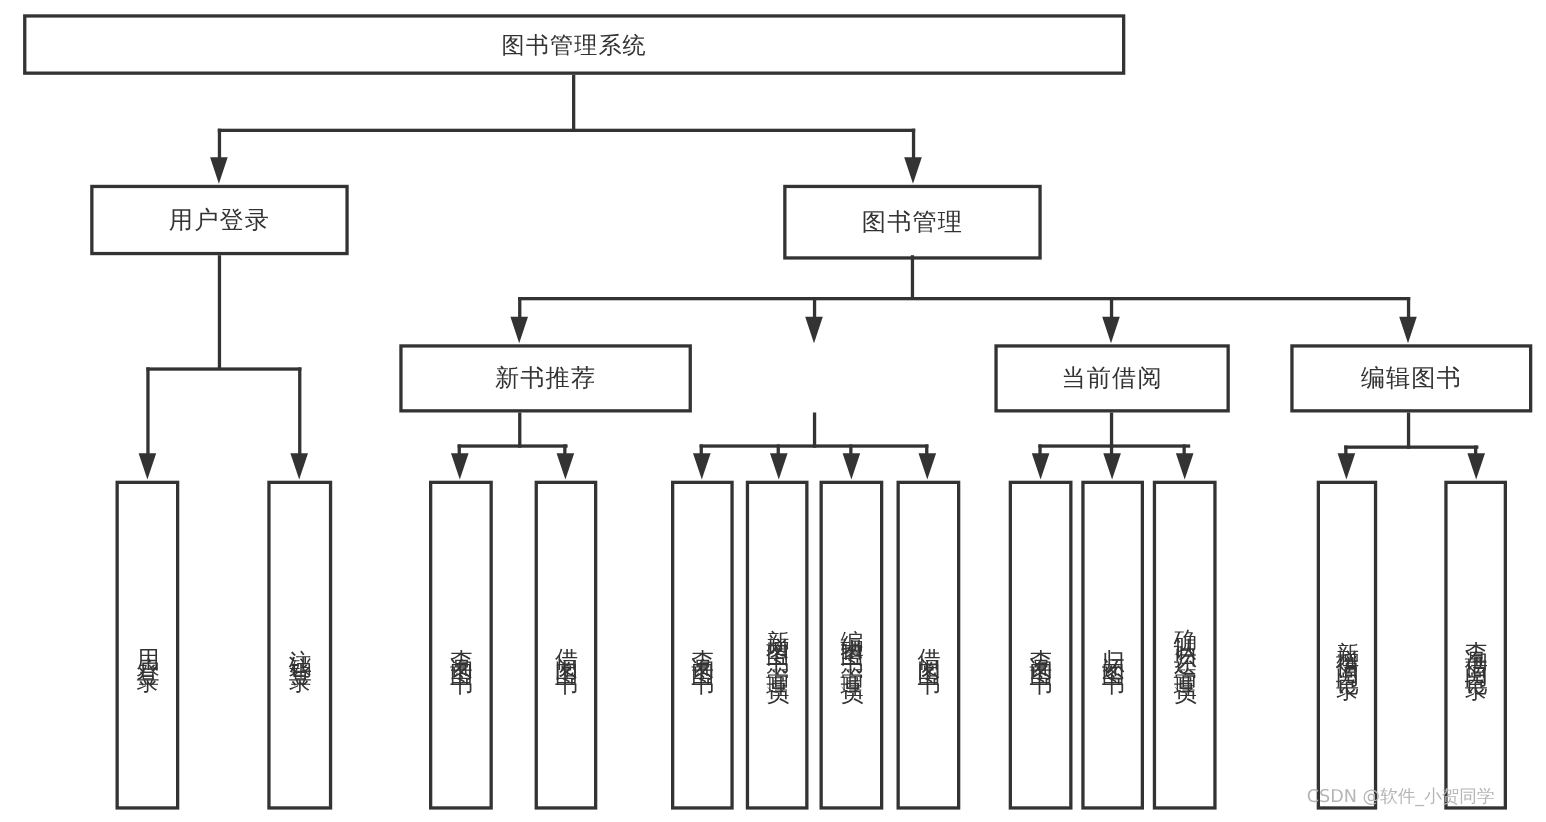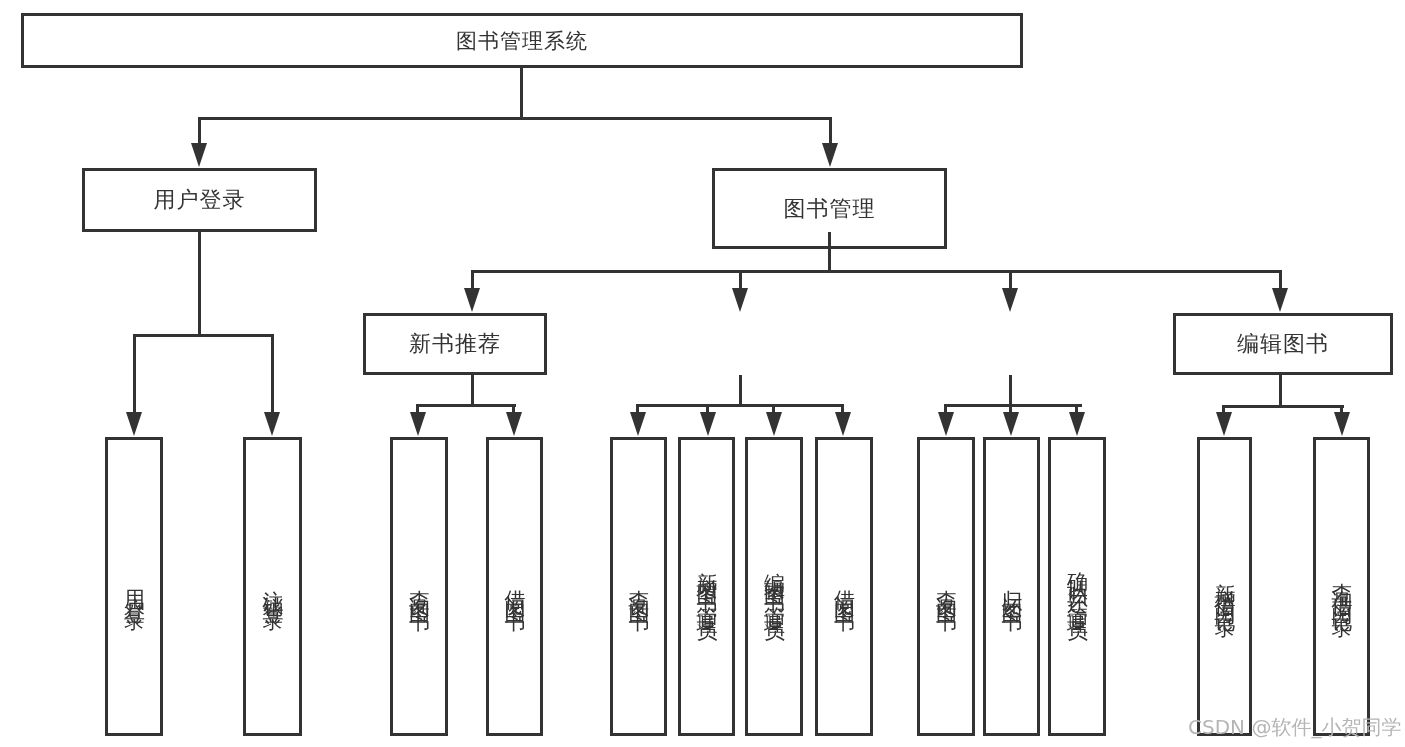--- a/index.html
+++ b/index.html
@@ -50,21 +50,21 @@
     width: 0; height: 0;
     border-left: 8px solid transparent;
     border-right: 8px solid transparent;
     border-top: 24px solid var(--line);
   }
   
   .watermark {
     position: absolute;
     left: 1188px;
     top: 714px;
-    font-size: 20px;
+    font-size: 16px;
     color: var(--watermark);
     white-space: nowrap;
   }
 </style>
 </head>
 <body>
 
 <div class="canvas">
 
   <div class="box hbox root" style="left:21px; top:13px; width:1002px; height:55px;">
@@ -74,21 +74,21 @@
   <div class="v" style="left:520px; top:68px; height:50px;"></div>
   <div class="h" style="left:198px; top:117px; width:634px;"></div>
   <div class="v" style="left:198px; top:117px; height:29px;"></div>
   <div class="ah" style="left:191px; top:143px;"></div>
   <div class="v" style="left:829px; top:117px; height:29px;"></div>
   <div class="ah" style="left:822px; top:143px;"></div>
 
   <div class="box hbox" style="left:82px; top:168px; width:235px; height:64px;">
     <span>用户登录</span>
   </div>
-  <div class="box hbox" style="left:712px; top:168px; width:235px; height:81px;">
+  <div class="box hbox" style="left:712px; top:168px; width:235px; height:68px;">
     <span>图书管理</span>
   </div>
 
   <div class="v" style="left:198px; top:232px; height:104px;"></div>
   <div class="h" style="left:133px; top:334px; width:141px;"></div>
   <div class="v" style="left:133px; top:334px; height:82px;"></div>
   <div class="ah" style="left:126px; top:412px;"></div>
   <div class="v" style="left:271px; top:334px; height:82px;"></div>
   <div class="ah" style="left:264px; top:412px;"></div>
 
@@ -96,22 +96,25 @@
   <div class="h" style="left:471px; top:270px; width:811px;"></div>
   <div class="v" style="left:471px; top:270px; height:21px;"></div>
   <div class="ah" style="left:464px; top:288px;"></div>
   <div class="v" style="left:739px; top:270px; height:21px;"></div>
   <div class="ah" style="left:732px; top:288px;"></div>
   <div class="v" style="left:1009px; top:270px; height:21px;"></div>
   <div class="ah" style="left:1002px; top:288px;"></div>
   <div class="v" style="left:1279px; top:270px; height:21px;"></div>
   <div class="ah" style="left:1272px; top:288px;"></div>
 
-  <div class="box hbox" style="left:363px; top:313px; width:184px; height:62px;text-align:right;">
+  <div class="box hbox" style="left:363px; top:313px; width:266px; height:62px;text-align:right;">
     <span>新书推荐</span>
+  </div>
+  <div class="box hbox" style="left:904px; top:313px; width:214px; height:62px;">
+    <span>当前借阅</span>
   </div>
   <div class="box hbox" style="left:1173px; top:313px; width:220px; height:62px;">
     <span>编辑图书</span>
   </div>
 
   <div class="v" style="left:471px; top:375px; height:32px;"></div>
   <div class="h" style="left:416px; top:404px; width:100px;"></div>
   <div class="v" style="left:416px; top:404px; height:12px;"></div>
   <div class="ah" style="left:410px; top:412px;"></div>
   <div class="v" style="left:512px; top:404px; height:12px;"></div>

